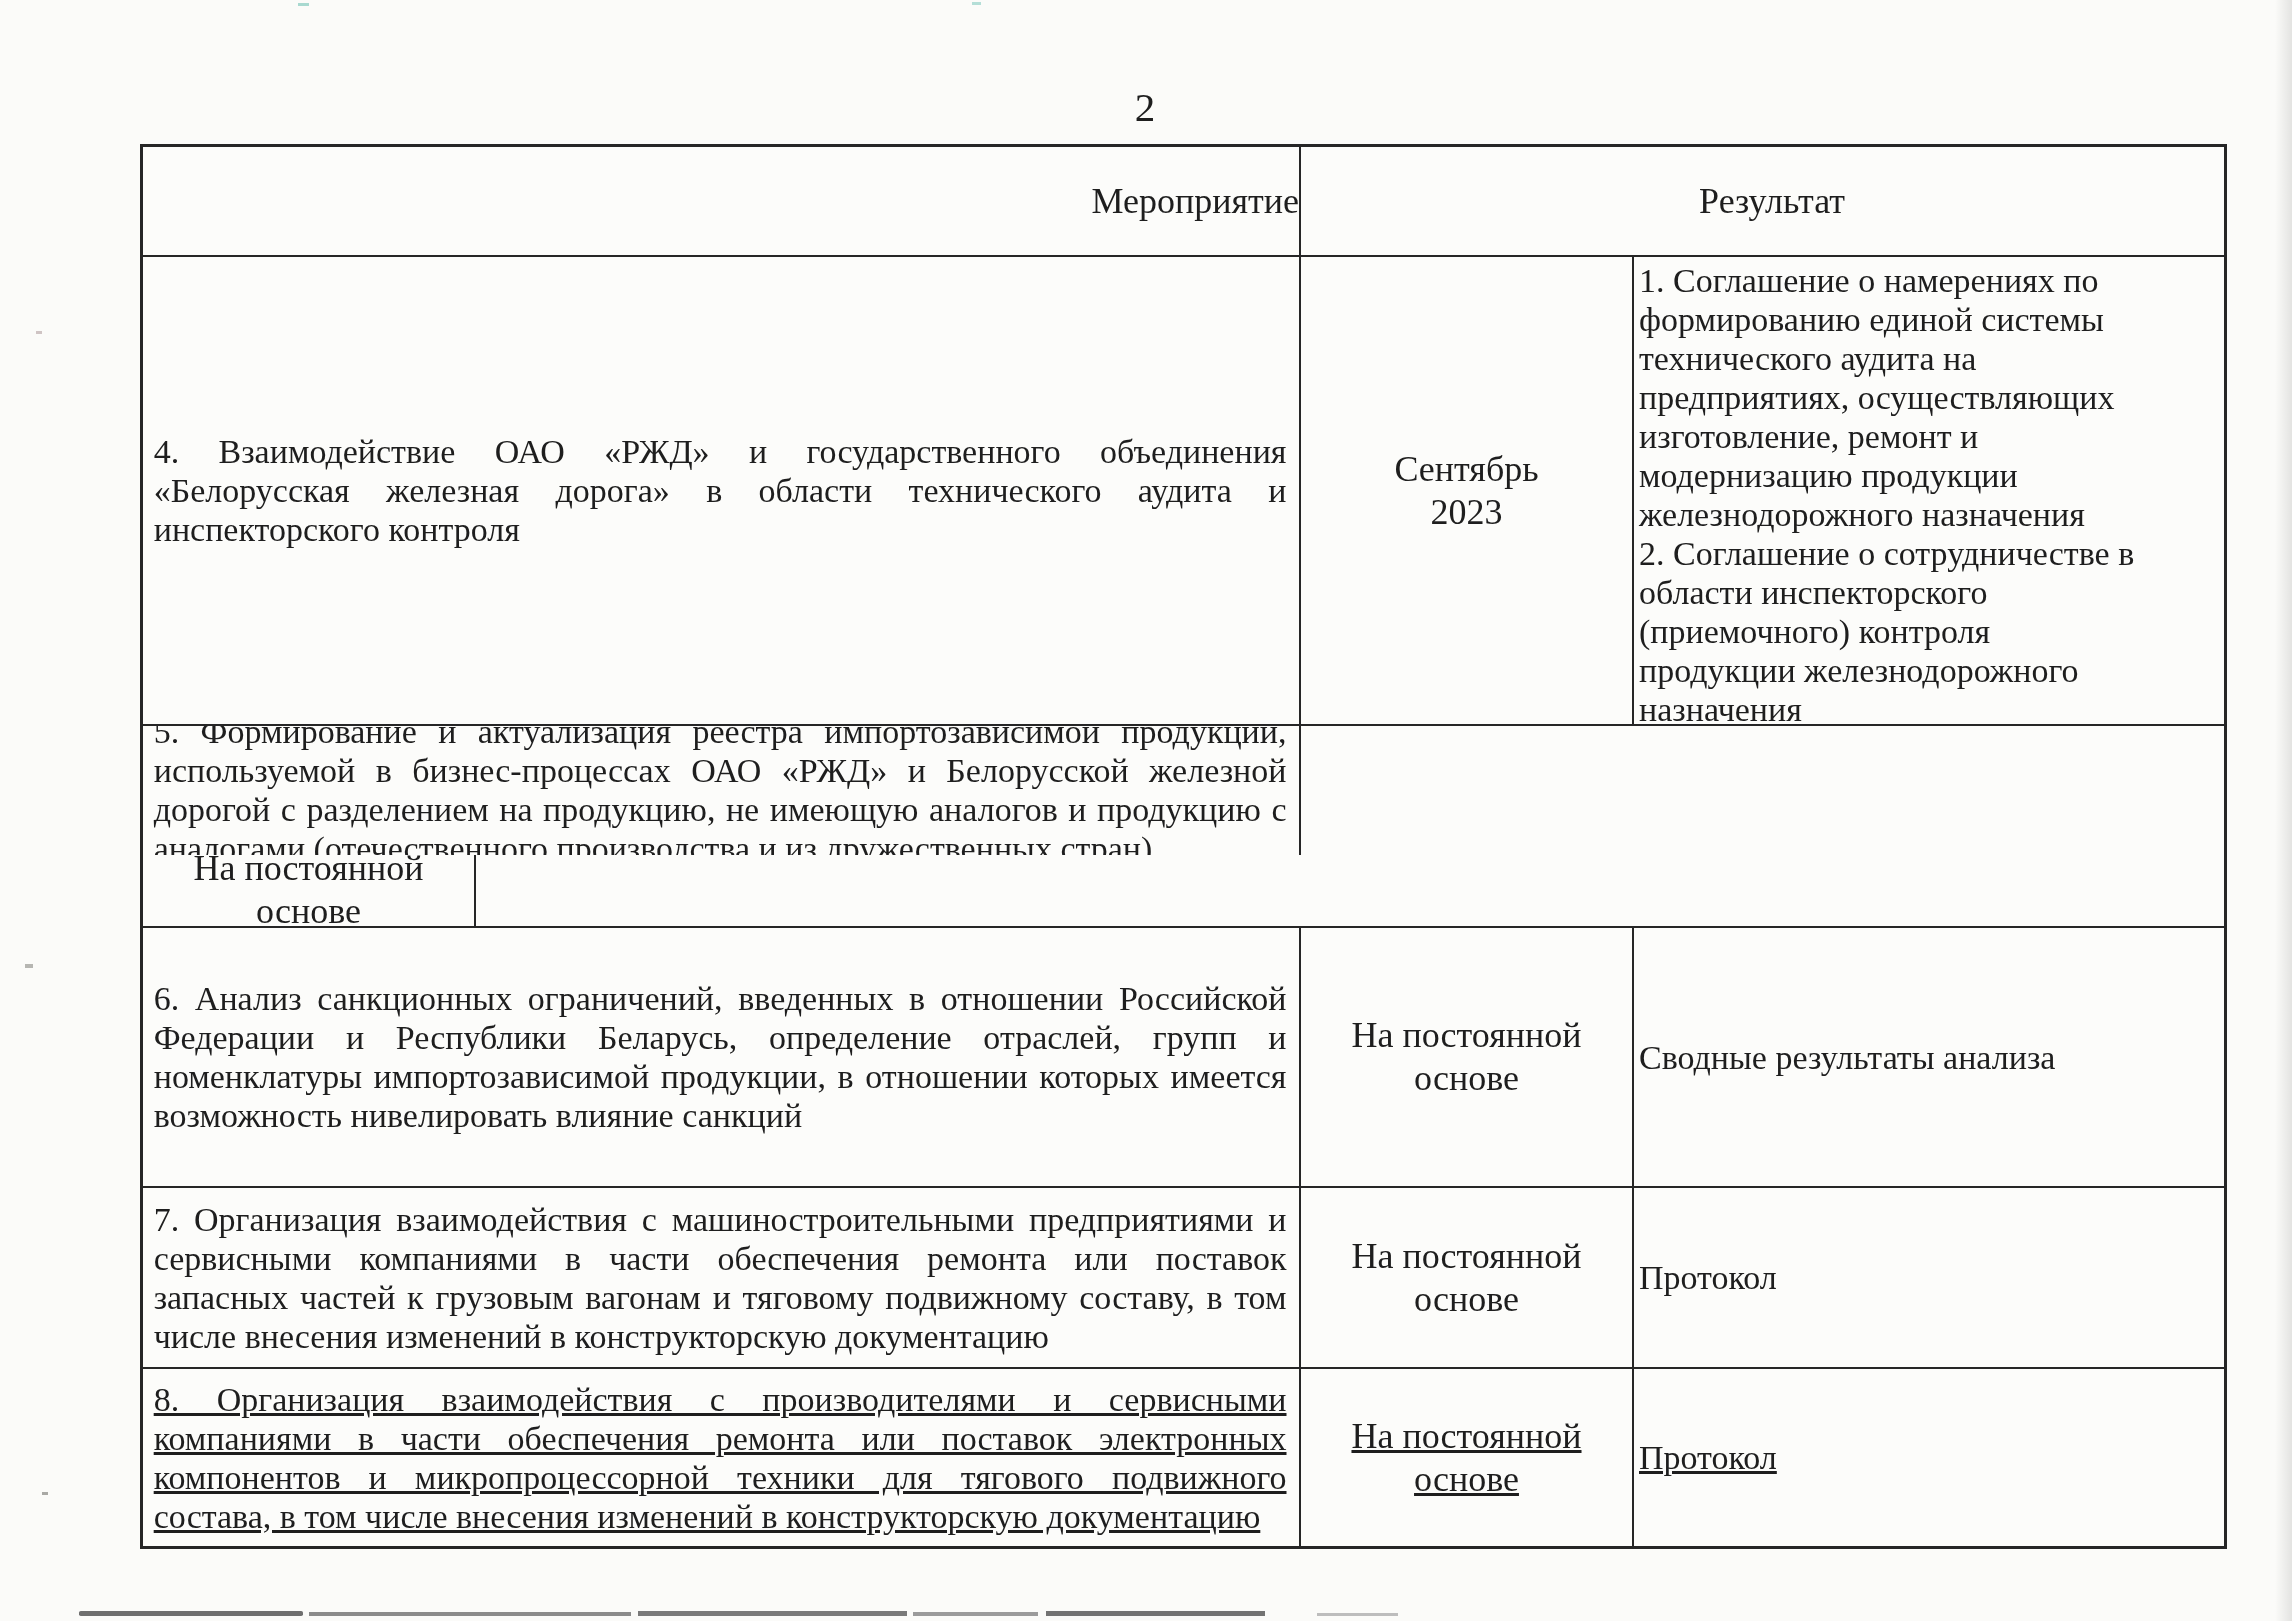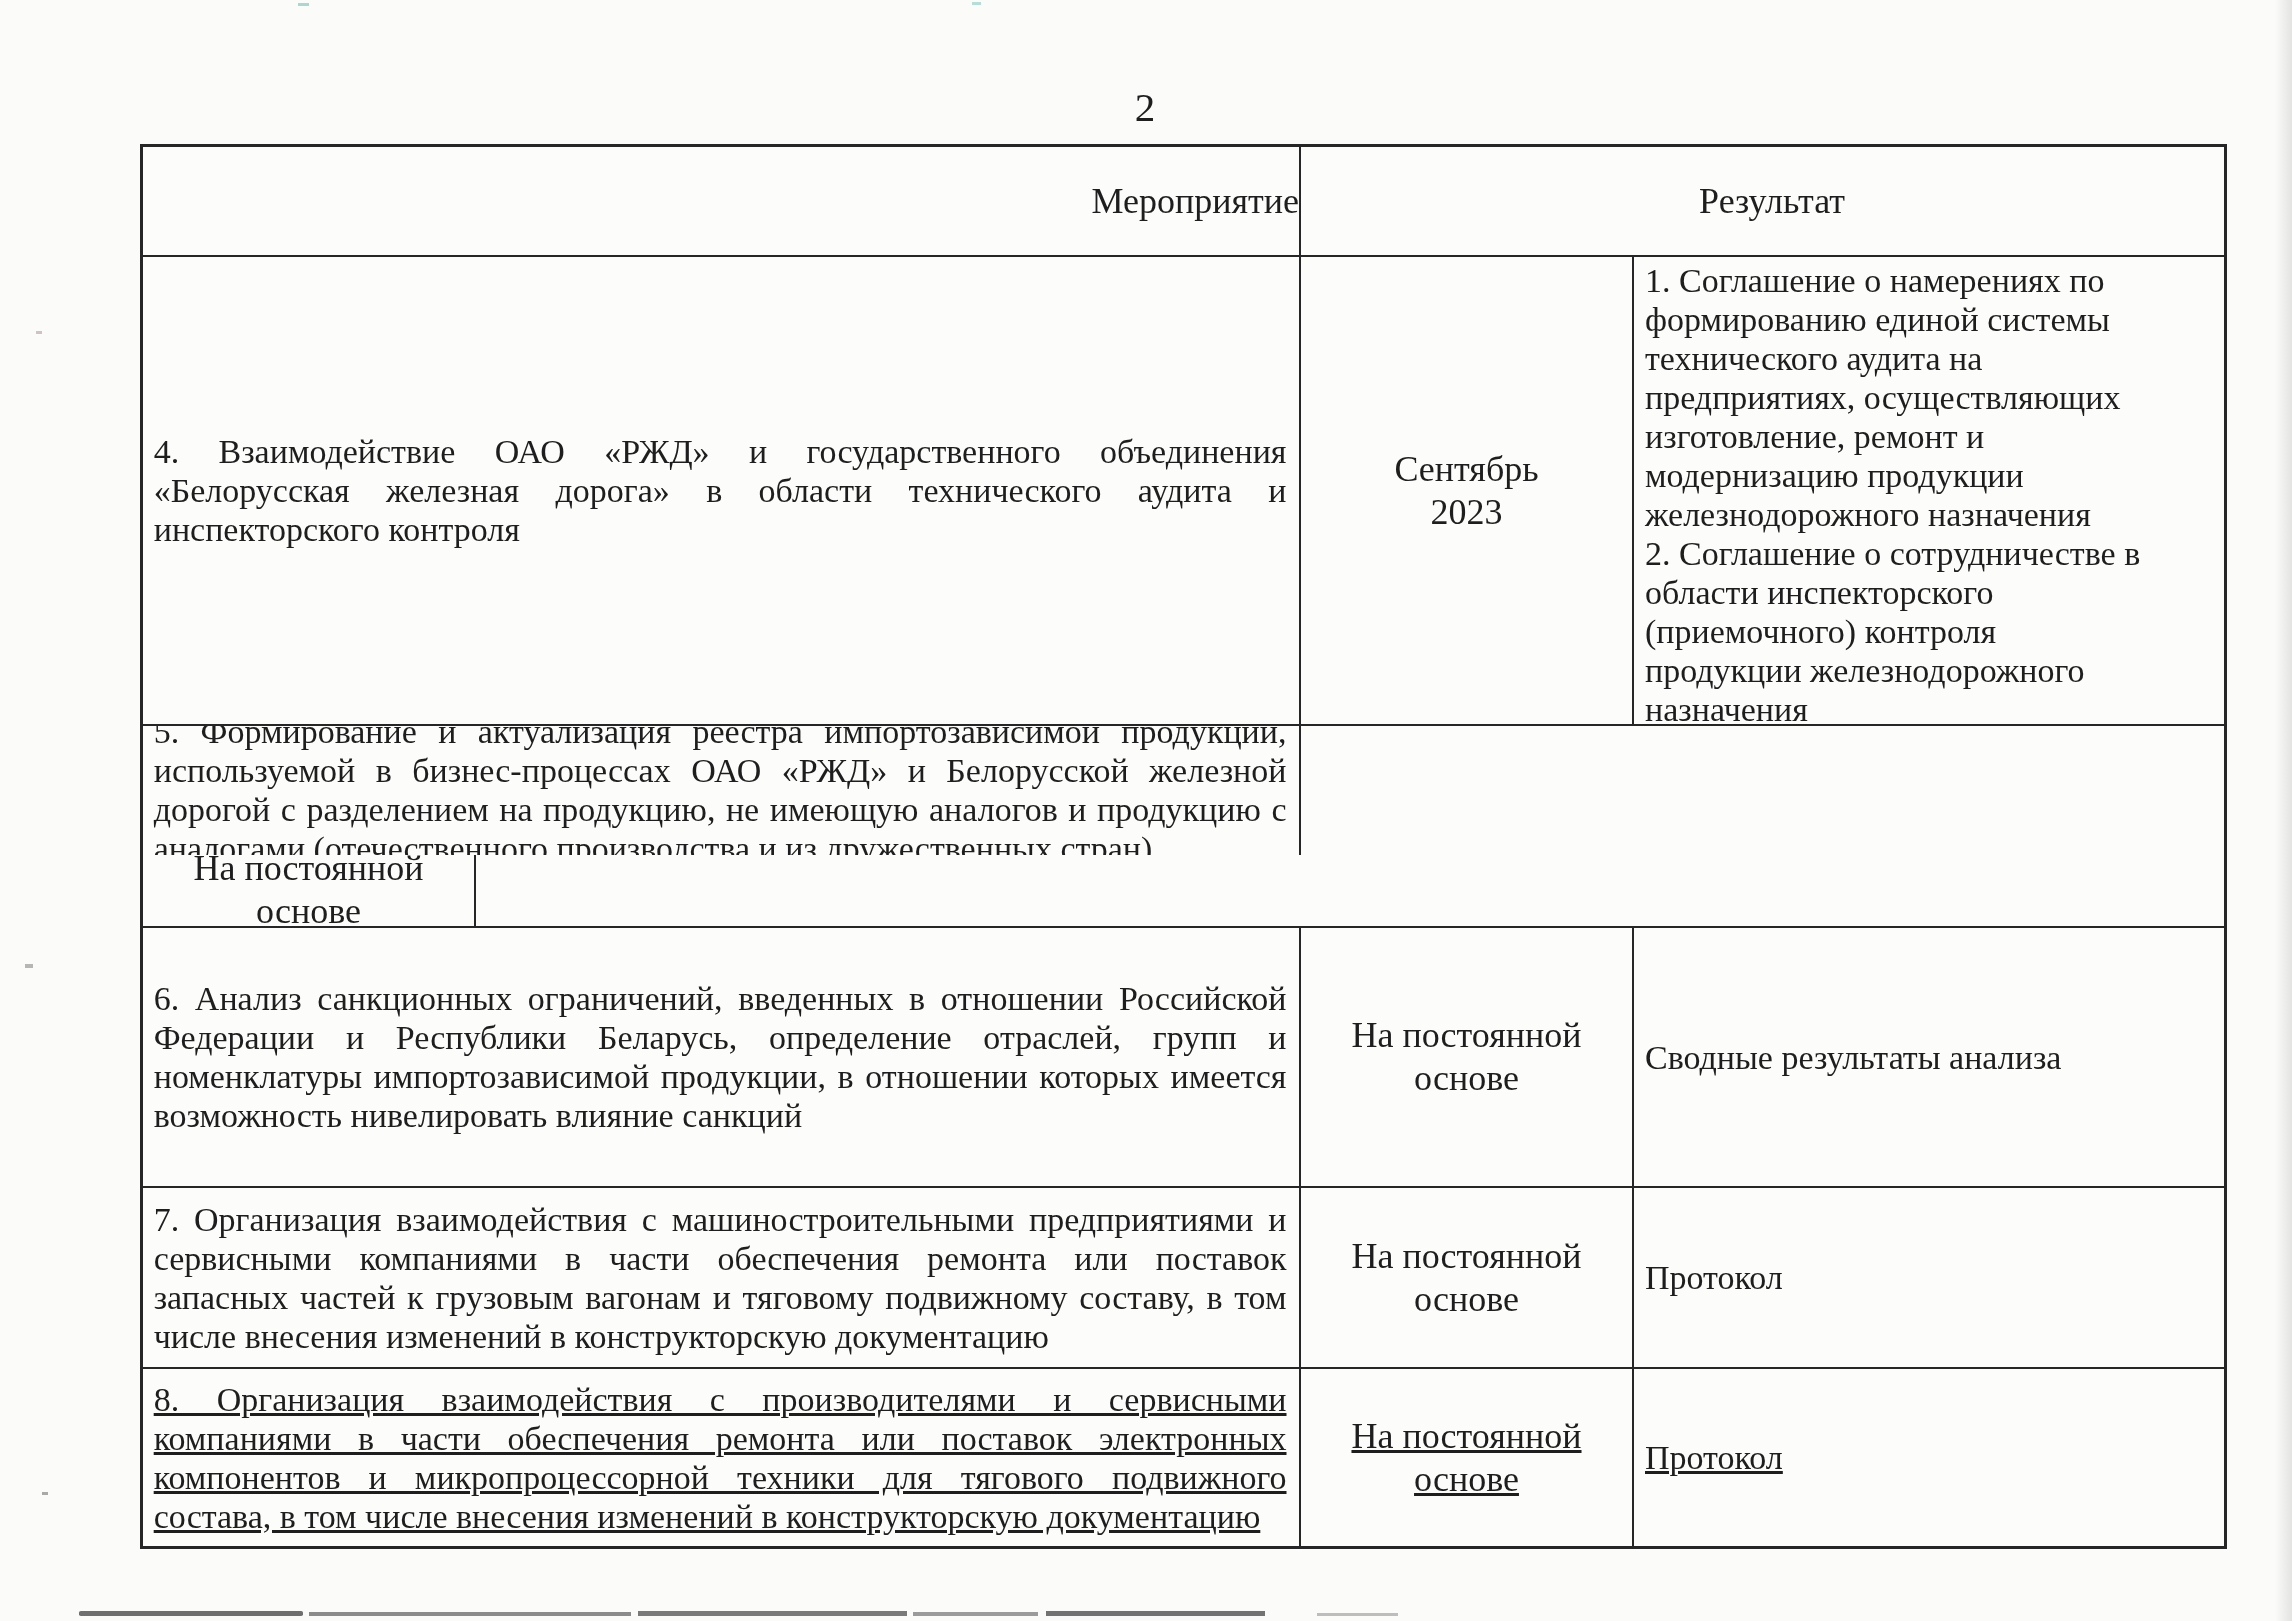--- a/index.html
+++ b/index.html
@@ -80,21 +80,21 @@
   .deadline-txt {
     width: 100%;
     text-align: center;
     font-size: 36px;
     line-height: 43px;
     white-space: pre-line;
   }
   .result-txt {
     font-size: 34px;
     line-height: 39px;
-    padding-left: 11px;
+    padding-left: 5px;
     padding-right: 5.4px;
     white-space: pre-line;
   }
   .cell-top { align-items: flex-start; }
   .cell-top .result-txt { padding-top: 3.6px; line-height: 39px; }
 
   
   .artifact { position: absolute; pointer-events: none; }
   .a-bottom1 { left: 79px;   top: 1611px; width: 224px;  height: 4.5px; background: #6f6f6f; border-radius: 1.8px; }
   .a-bottom2 { left: 309px;  top: 1612px; width: 322px;  height: 3.6px; background: #8b8b8b; }

